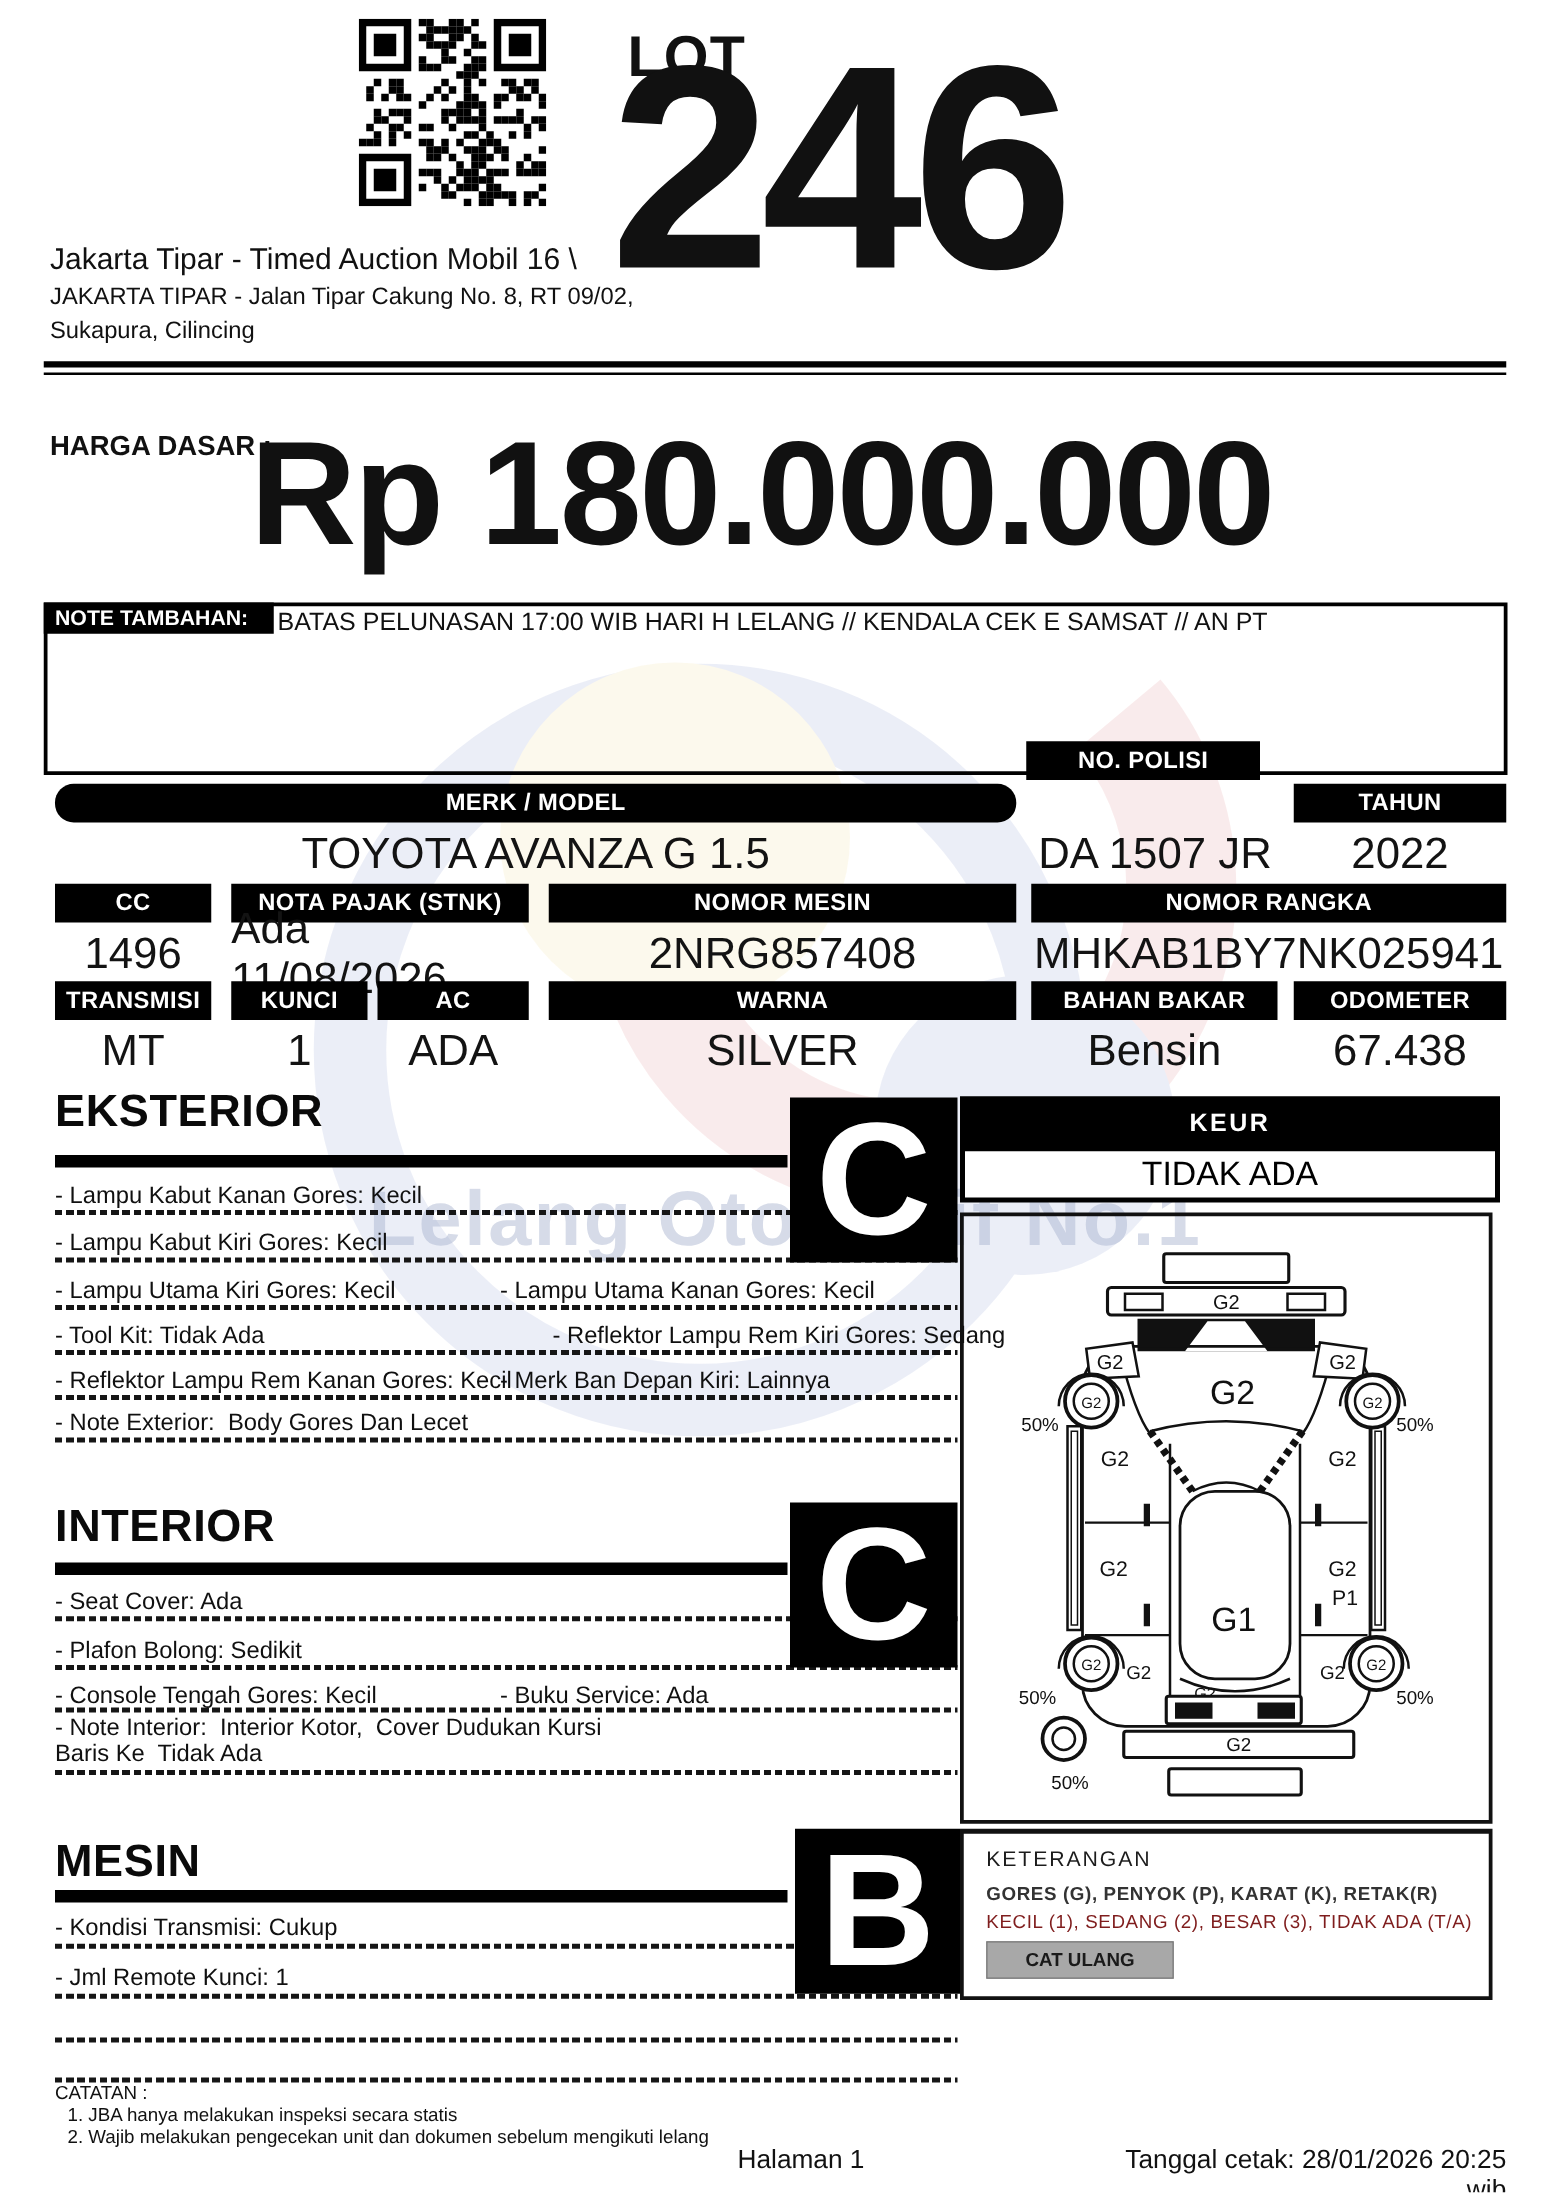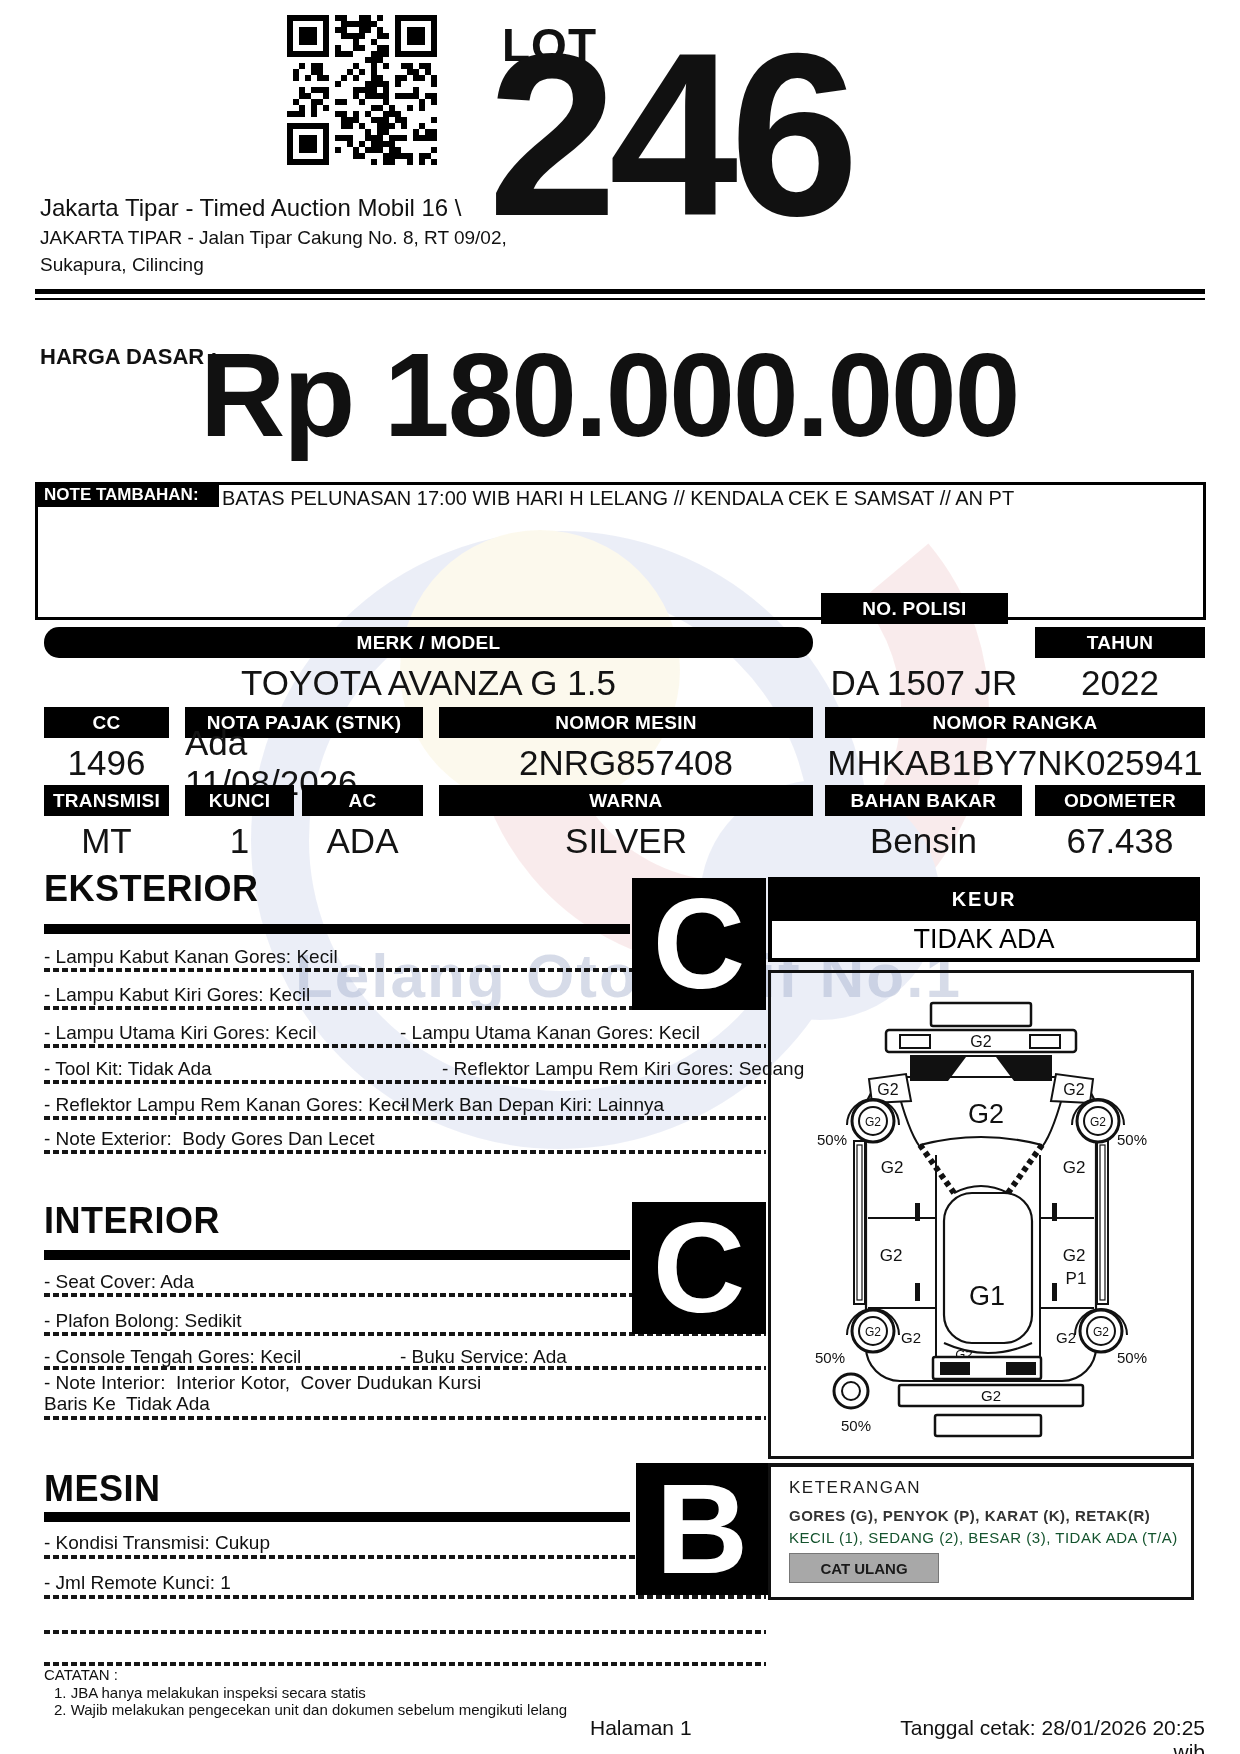--- a/index.html
+++ b/index.html
@@ -436,17 +436,17 @@
         <circle cx="80" cy="418" r="17" fill="#fff" stroke="#111" stroke-width="3"></circle>
         <circle cx="80" cy="418" r="9" fill="#fff" stroke="#111" stroke-width="2"></circle>
         <text x="85" y="458" text-anchor="middle" font-size="15">50%</text>
       </g>
     </svg>
   </div>
 
   <div class="abs" style="left:768px;top:1463px;width:426px;height:137px;border:3px solid #111;border-top:4px solid #111;box-sizing:border-box;">
     <div style="position:absolute;left:18px;top:11px;font-size:17px;letter-spacing:1.5px;color:#1c1c1c;">KETERANGAN</div>
     <div style="position:absolute;left:18px;top:40px;font-size:15px;font-weight:bold;letter-spacing:.5px;color:#333;">GORES (G), PENYOK (P), KARAT (K), RETAK(R)</div>
-    <div style="position:absolute;left:18px;top:62px;font-size:15px;letter-spacing:.5px;color:#14532d;">KECIL (1), SEDANG (2), BESAR (3), TIDAK ADA (T/A)</div>
+    <div style="position:absolute;left:18px;top:62px;font-size:15px;letter-spacing:.5px;color:#7f1d1d;">KECIL (1), SEDANG (2), BESAR (3), TIDAK ADA (T/A)</div>
     <div style="position:absolute;left:18px;top:86px;width:148px;height:28px;background:#a8a8a8;border:1px solid #777;color:#1a1a1a;font-weight:bold;font-size:15px;display:flex;align-items:center;justify-content:center;">CAT ULANG</div>
   </div>
 
 </div>
 
 </body></html>

